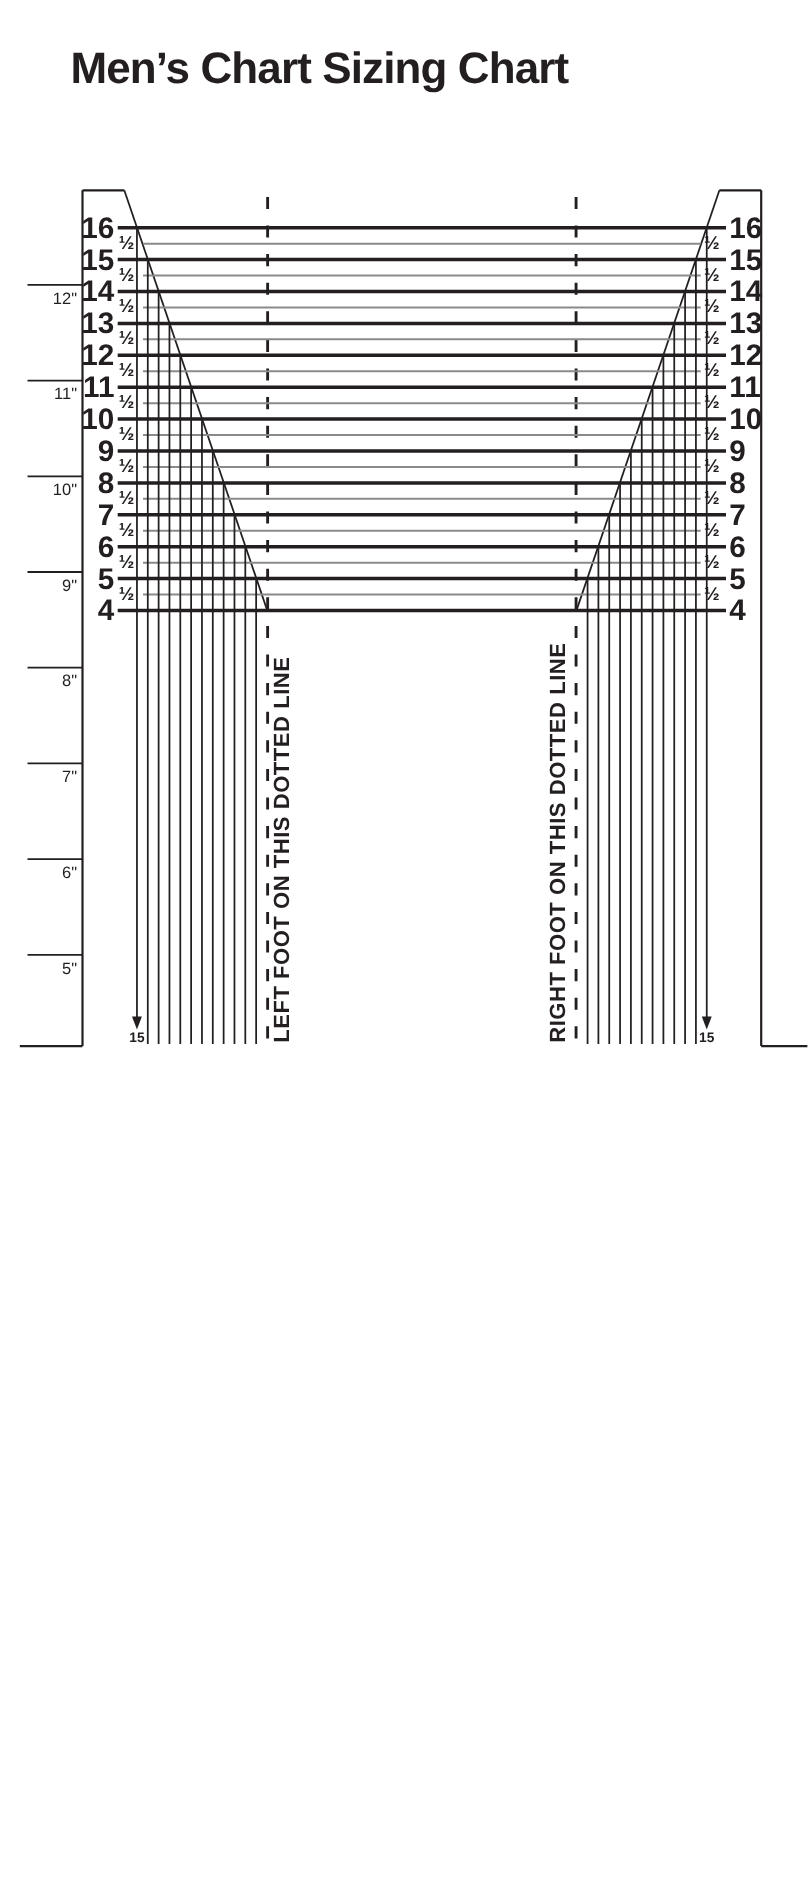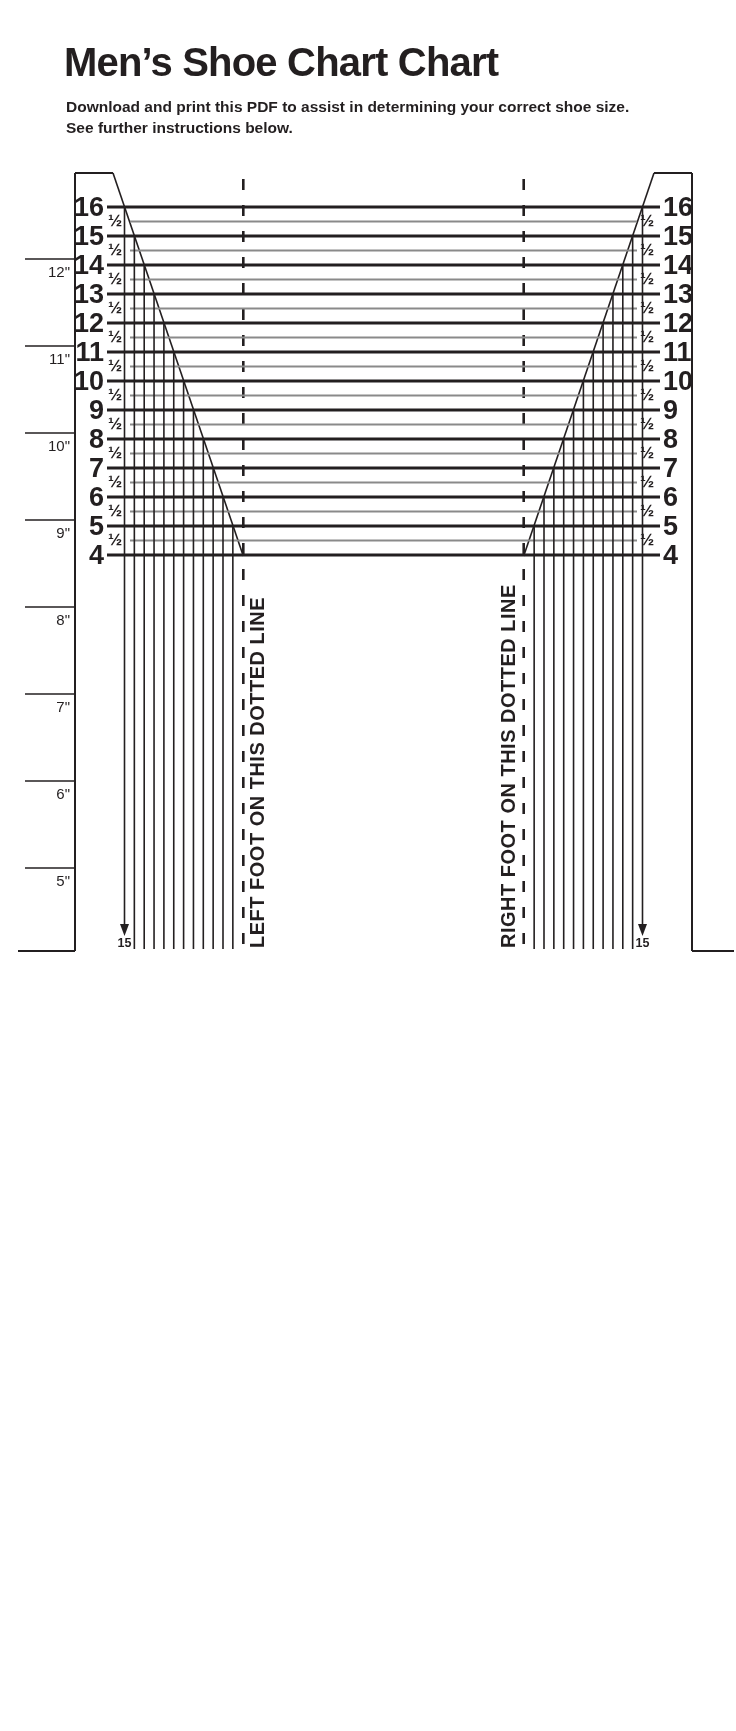--- a/index.html
+++ b/index.html
@@ -19,25 +19,21 @@
   .foot-label{position:absolute;top:556px;height:392px;writing-mode:vertical-rl;
               transform:rotate(180deg);font-weight:700;font-size:20px;
               letter-spacing:0.5px;white-space:nowrap;color:#231f20;}
   #left-foot-label{left:246px;}
   #right-foot-label{left:497px;}
 </style>
 </head>
 <body>
 
 <div class="page">
-  <div class="title">Men’s Shoe Chart Chart</div>
-  <div class="subtitle">
-    <div>Download and print this PDF to assist in determining your correct shoe size.</div>
-    <div>See further instructions below.</div>
-  </div>
+  <div class="title">Men’s Chart Sizing Chart</div>
 
   <div class="chart">
     <svg id="chart-svg" width="736" height="960">
         <line x1="75" y1="173" x2="75" y2="951" stroke="#231f20" stroke-width="2"></line>
         <line x1="692" y1="173" x2="692" y2="951" stroke="#231f20" stroke-width="2"></line>
         <line x1="75" y1="173" x2="113" y2="173" stroke="#231f20" stroke-width="2"></line>
         <line x1="654" y1="173" x2="692" y2="173" stroke="#231f20" stroke-width="2"></line>
         <line x1="18" y1="951" x2="75" y2="951" stroke="#231f20" stroke-width="2"></line>
         <line x1="692" y1="951" x2="734" y2="951" stroke="#231f20" stroke-width="2"></line>
         <line x1="113" y1="173" x2="243.3" y2="556" stroke="#231f20" stroke-width="1.6"></line>

